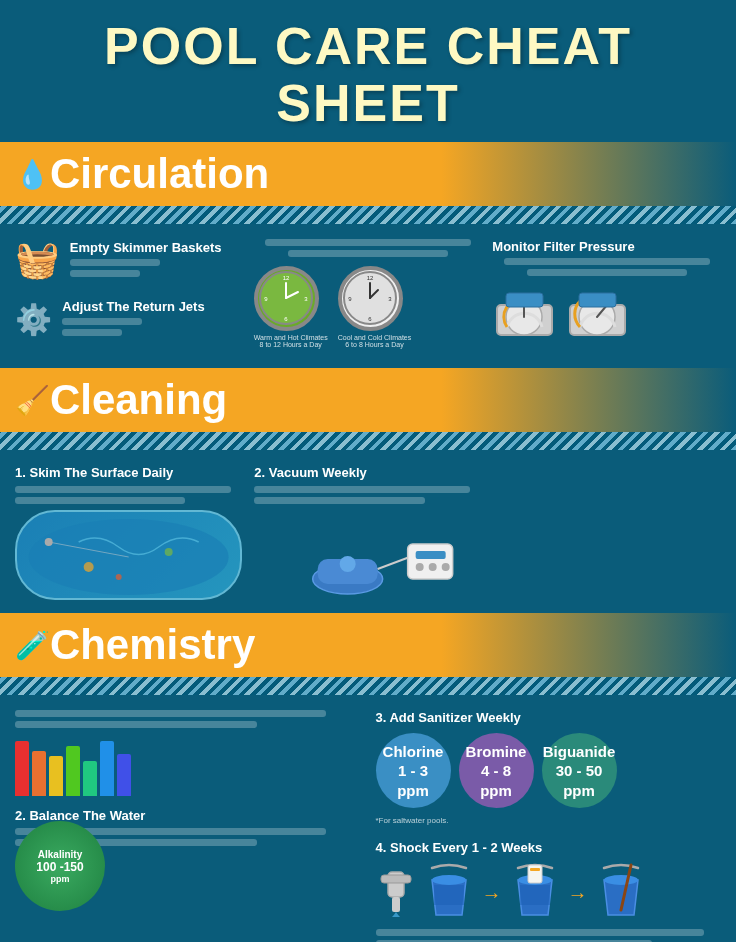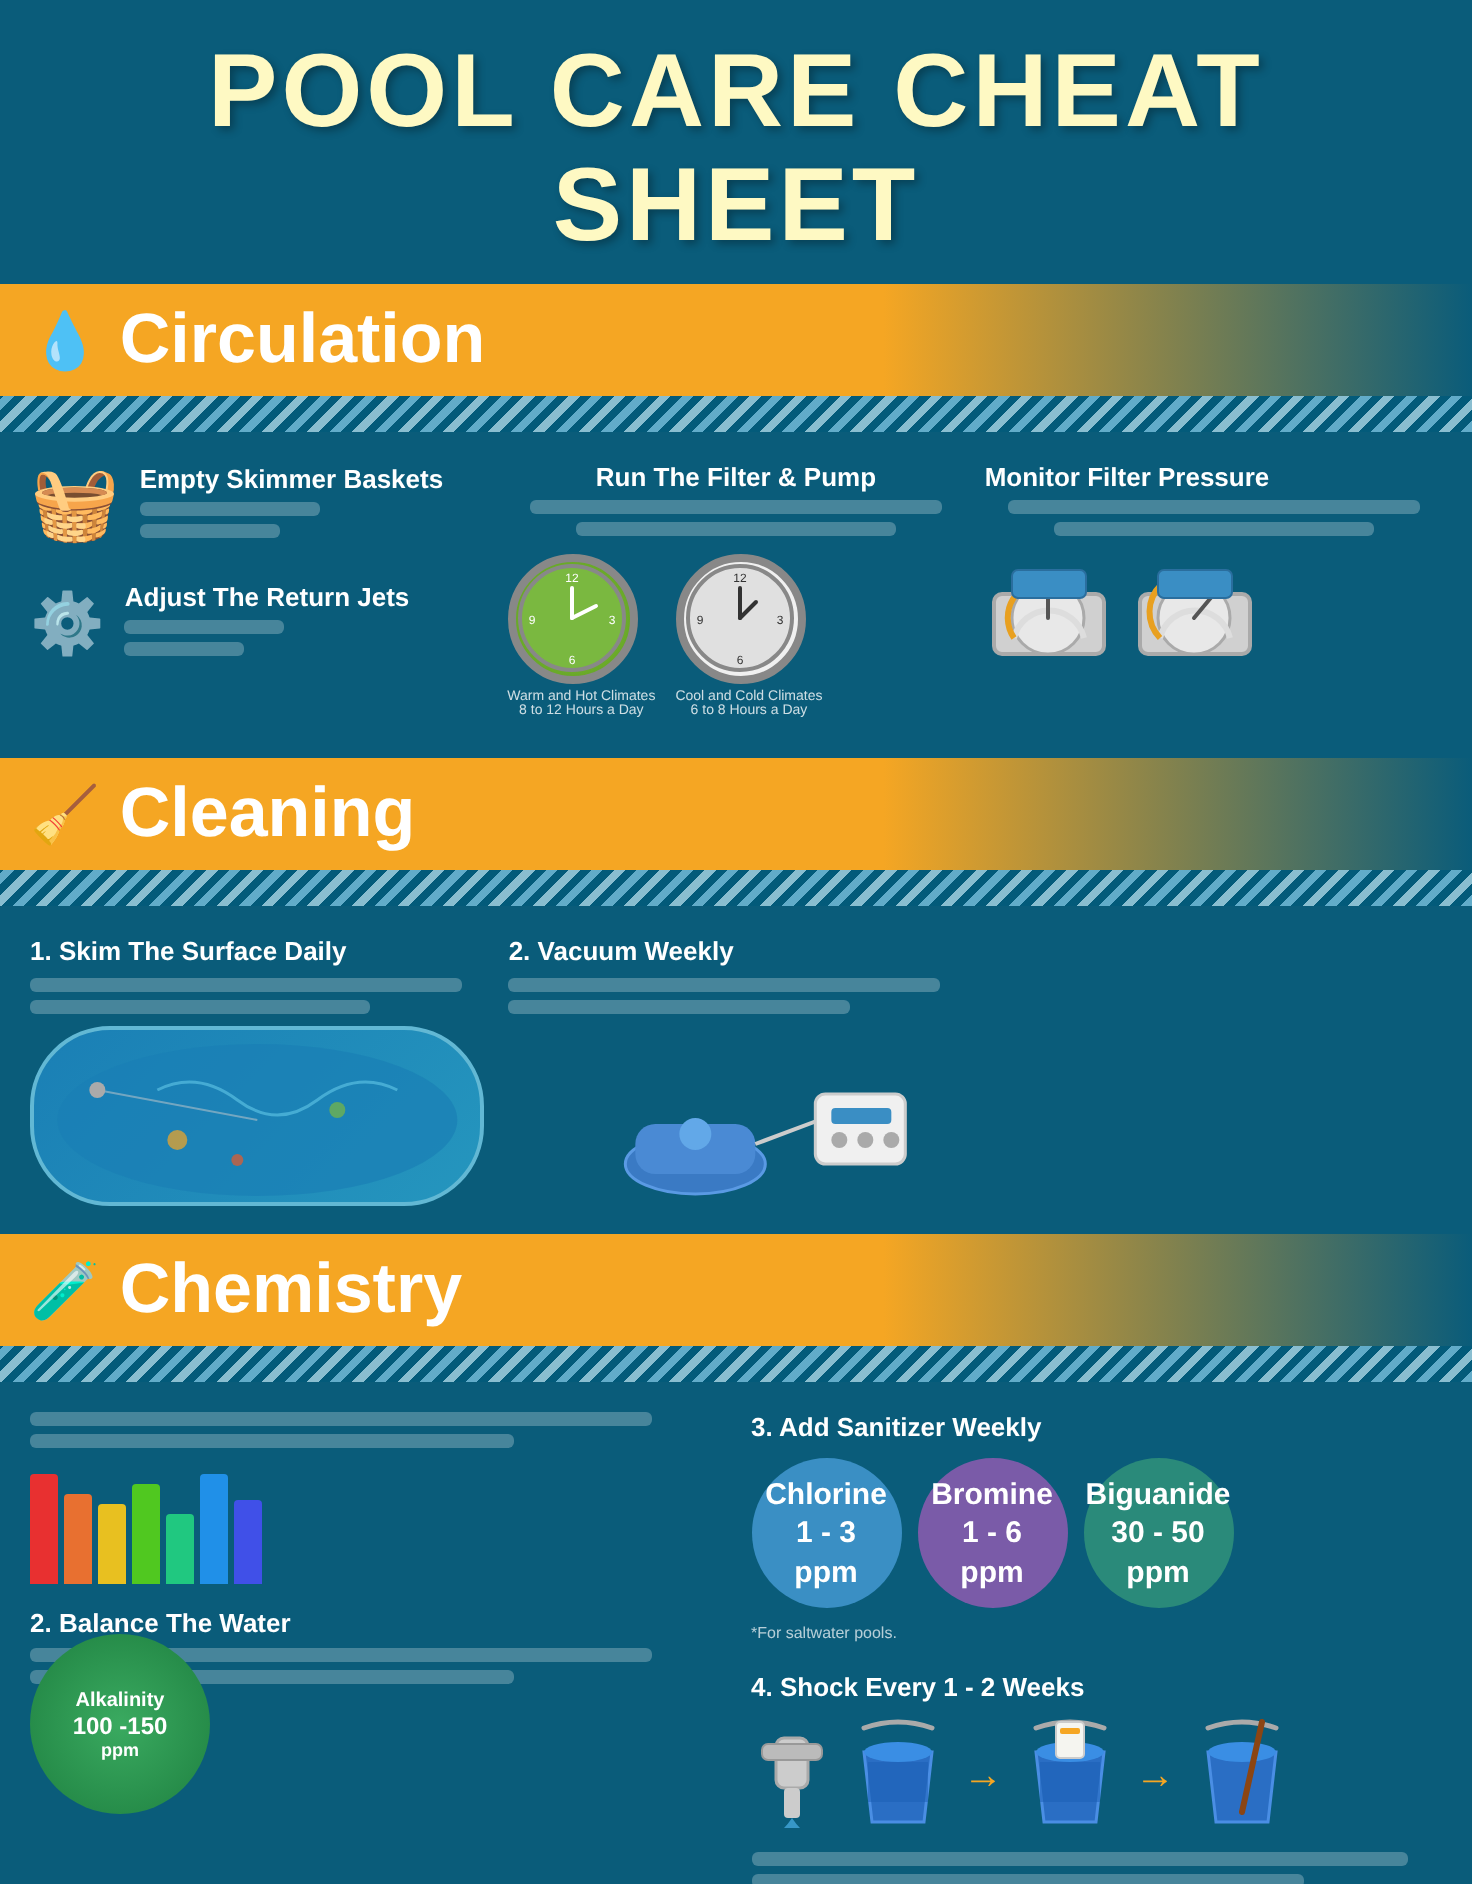--- a/index.html
+++ b/index.html
@@ -31,23 +31,22 @@
     .section-banner {
       display: flex;
       align-items: center;
       background: linear-gradient(90deg, #f5a623 60%, transparent 100%);
       padding: 8px 15px;
       margin: 0;
       position: relative;
     }
     .section-banner h2 {
       color: white;
-      font-size: 35px;
+      font-size: 42px;
       font-weight: 800;
-      margin-left: 10px;
     }
     .section-banner .icon {
       font-size: 28px;
       color: white;
     }
 
     
     .rope {
       width: 100%;
       height: 18px;
@@ -270,21 +269,20 @@
         <div class="icon-box" style="font-size:30px;">⚙️</div>
         <div>
           <div class="label">Adjust The Return Jets</div>
           <div class="text-line" style="width:80px;"></div>
           <div class="text-line" style="width:60px;"></div>
         </div>
       </div>
     </div>
 
     <div class="circ-item">
-      <div class="label" style="text-align:center;width:100%;">Run The Filter &amp; Pump</div>
       <div class="text-line" style="width:90%;margin:0 auto 4px;"></div>
       <div class="text-line" style="width:70%;margin:0 auto 4px;"></div>
       <div class="clock-container">
         <div style="text-align:center;">
           <div class="clock clock-green">
             <svg width="57" height="57" viewBox="0 0 57 57">
               <circle cx="28" cy="28" r="26" fill="#7ab840" stroke="#888" stroke-width="2"></circle>
 
               <text x="28" y="10" fill="white" font-size="6" text-anchor="middle">12</text>
               <text x="48" y="31" fill="white" font-size="6" text-anchor="middle">3</text>
@@ -453,21 +451,21 @@
           <span>Add Sanitizer Weekly</span>
         </div>
         <div class="sanitizer-circles">
           <div class="sanitizer-circle circle-blue">
             <span>Chlorine</span>
             <span>1 - 3</span>
             <span>ppm</span>
           </div>
           <div class="sanitizer-circle circle-purple">
             <span>Bromine</span>
-            <span>1 - 6</span>
+            <span>4 - 8</span>
             <span>ppm</span>
           </div>
           <div class="sanitizer-circle circle-teal">
             <span>Biguanide</span>
             <span>30 - 50</span>
             <span>ppm</span>
           </div>
         </div>
         <div class="sanitizer-note">*For saltwater pools.</div>
       </div>

